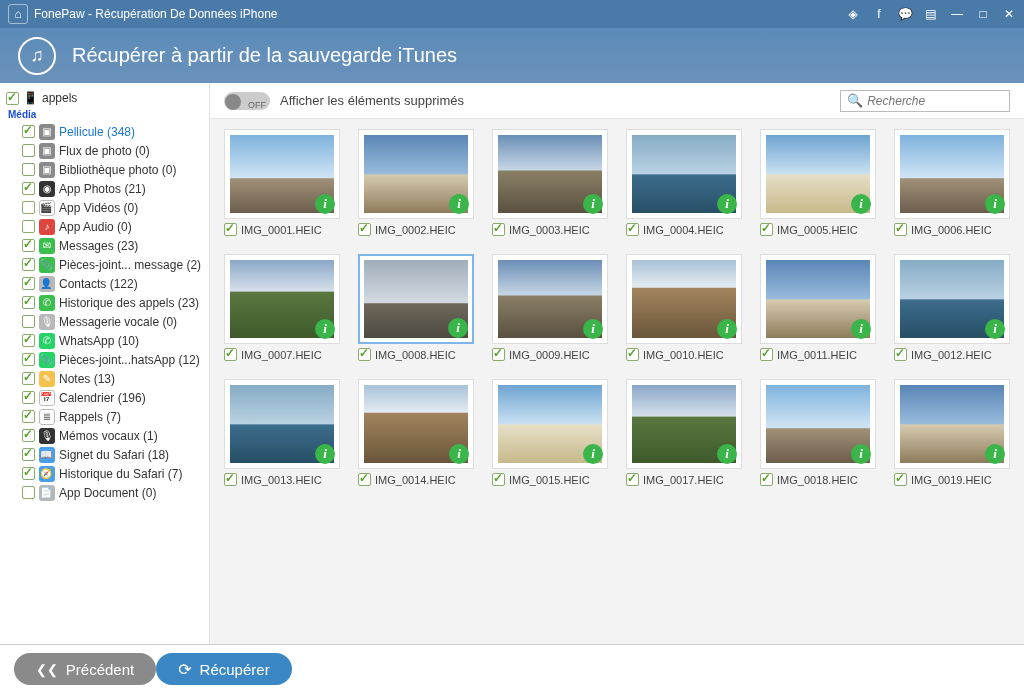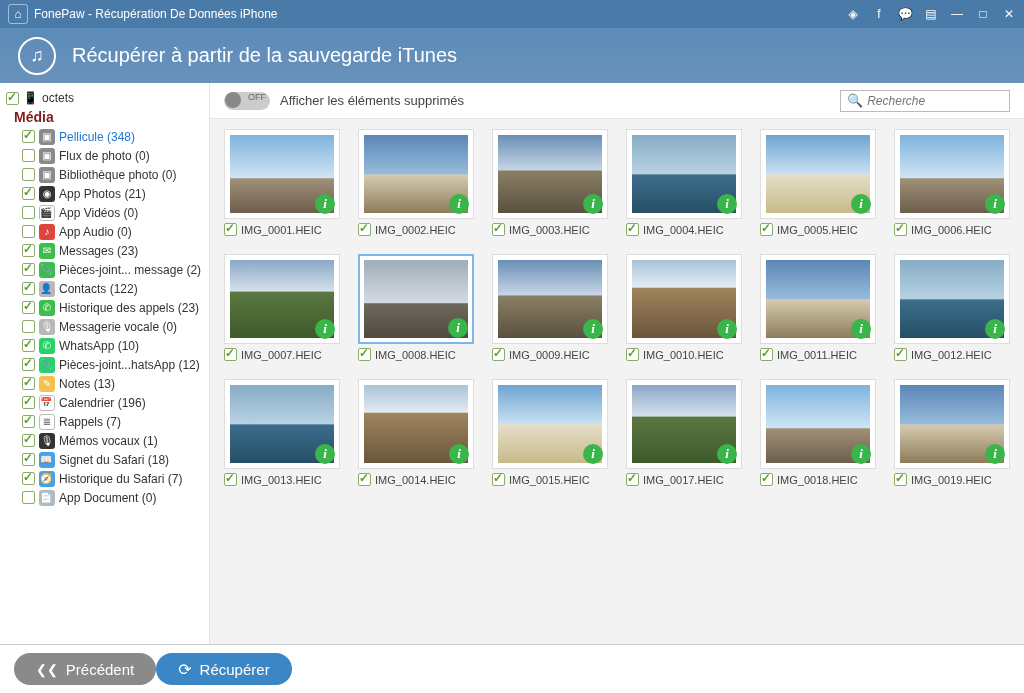--- a/index.html
+++ b/index.html
@@ -16,32 +16,32 @@
 .banner { height: 55px; background: linear-gradient(#5b8bb8,#6a92bb); display: flex; align-items: center; padding: 0 18px; color: #fff; }
 .banner .music-icon { width: 38px; height: 38px; border: 2px solid #fff; border-radius: 50%; display: flex; align-items: center; justify-content: center; margin-right: 16px; font-size: 18px; }
 .banner h1 { font-size: 20px; font-weight: normal; }
 
 
 .main { display: flex; height: 562px; border-bottom: 1px solid #ccc; }
 
 
 .sidebar { width: 210px; padding: 8px 6px; overflow-y: auto; font-size: 12px; color: #333; border-right: 1px solid #e3e3e3; }
 .device-row { display: flex; align-items: center; gap: 4px; margin-bottom: 4px; }
-.cat-header { font-weight: bold; color: #7f1d1d; margin: 4px 0 2px 8px; font-size: 14px; }
+.cat-header { font-weight: bold; color: #1d4ed8; margin: 4px 0 2px 2px; font-size: 10px; }
 .tree-item { display: flex; align-items: center; gap: 4px; padding: 1.5px 0 1.5px 16px; white-space: nowrap; }
 .tree-item.active .label { color: #1a77d4; }
 .item-icon { width: 16px; height: 16px; display:inline-flex; align-items:center; justify-content:center; border-radius:3px; font-size:10px; color:#fff; flex-shrink:0; }
 .chk { appearance: none; width: 13px; height: 13px; border: 1px solid #8aab6a; border-radius: 2px; display:inline-block; flex-shrink:0; position:relative; }
 .chk:checked { background:#fff; }
 .chk:checked::after { content:"✓"; position:absolute; left:0; top:-3px; font-size:12px; color:#5aa02c; font-weight:bold; }
 
 
 .content { flex: 1; display: flex; flex-direction: column; background:#f3f3f3; }
 .toolbar { height: 36px; background:#fff; display:flex; align-items:center; padding:0 14px; gap:10px; font-size:13px; color:#444; border-bottom:1px solid #e4e4e4; }
-.toggle { width:46px; height:18px; border-radius:9px; background:#ccc; position:relative; display:flex; align-items:flex-start; }
+.toggle { width:46px; height:18px; border-radius:9px; background:#ccc; position:relative; display:flex; align-items:flex-end; }
 .toggle .knob { width:16px; height:16px; border-radius:50%; background:#888; margin-left:1px; }
 .toggle .lbl { position:absolute; right:4px; font-size:9px; color:#666; }
 .spacer { flex:1; }
 .select-wrap { display:flex; align-items:center; gap:4px; }
 .select { display:flex; align-items:center; border:1px solid #5a8bc0; height:22px; }
 .select .val { padding:0 10px; font-size:12px; }
 .select .arrow { width:20px; height:22px; background:#5a8bc0; color:#fff; display:flex; align-items:center; justify-content:center; font-size:9px; }
 .search { display:flex; align-items:center; border:1px solid #bbb; height:22px; width:170px; padding:0 6px; gap:4px; }
 .search input { border:none; outline:none; font-size:12px; font-style:italic; color:#aaa; width:100%; background:transparent; }
 
@@ -95,21 +95,21 @@
   <div class="music-icon">♫</div>
   <h1>Récupérer à partir de la sauvegarde iTunes</h1>
 </div>
 
 <div class="main">
 
   <div class="sidebar">
     <div class="device-row">
       <input type="checkbox" class="chk" checked="" style="">
       <span style="font-size:12px;">📱</span>
-      <span>octets</span>
+      <span>appels</span>
     </div>
     <div id="sidebar-groups">
         <div class="cat-header">Média</div>
         <div class="tree-item active">
           <input type="checkbox" class="chk" checked="" style="">
           <span class="item-icon" style="background:#8a8a8a;">▣</span>
           <span class="label">Pellicule (348)</span>
         </div>
         <div class="tree-item">
           <input type="checkbox" class="chk" style="">

